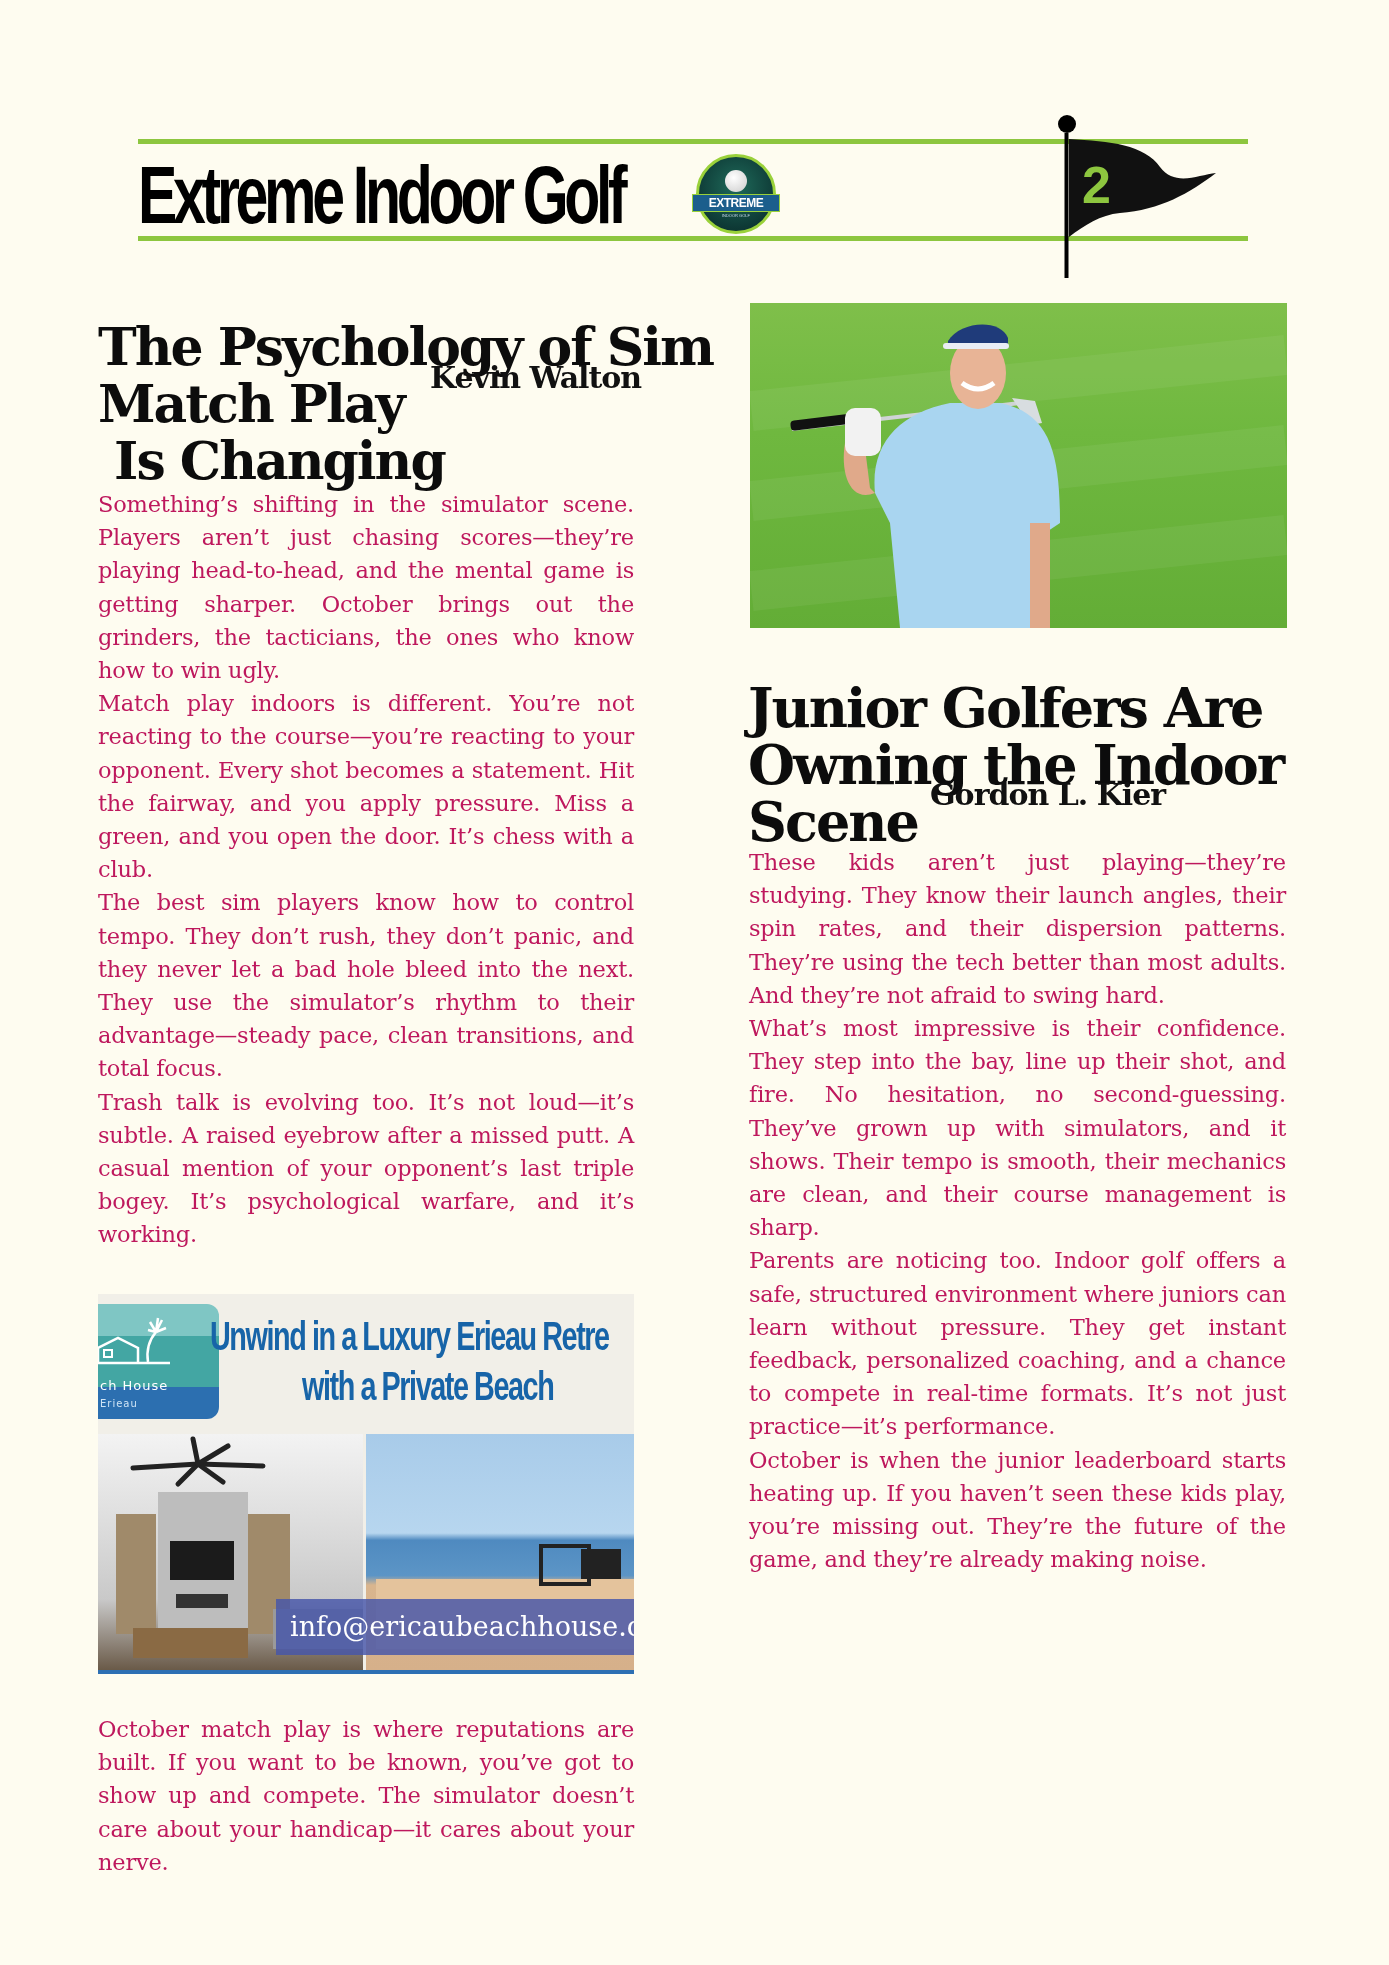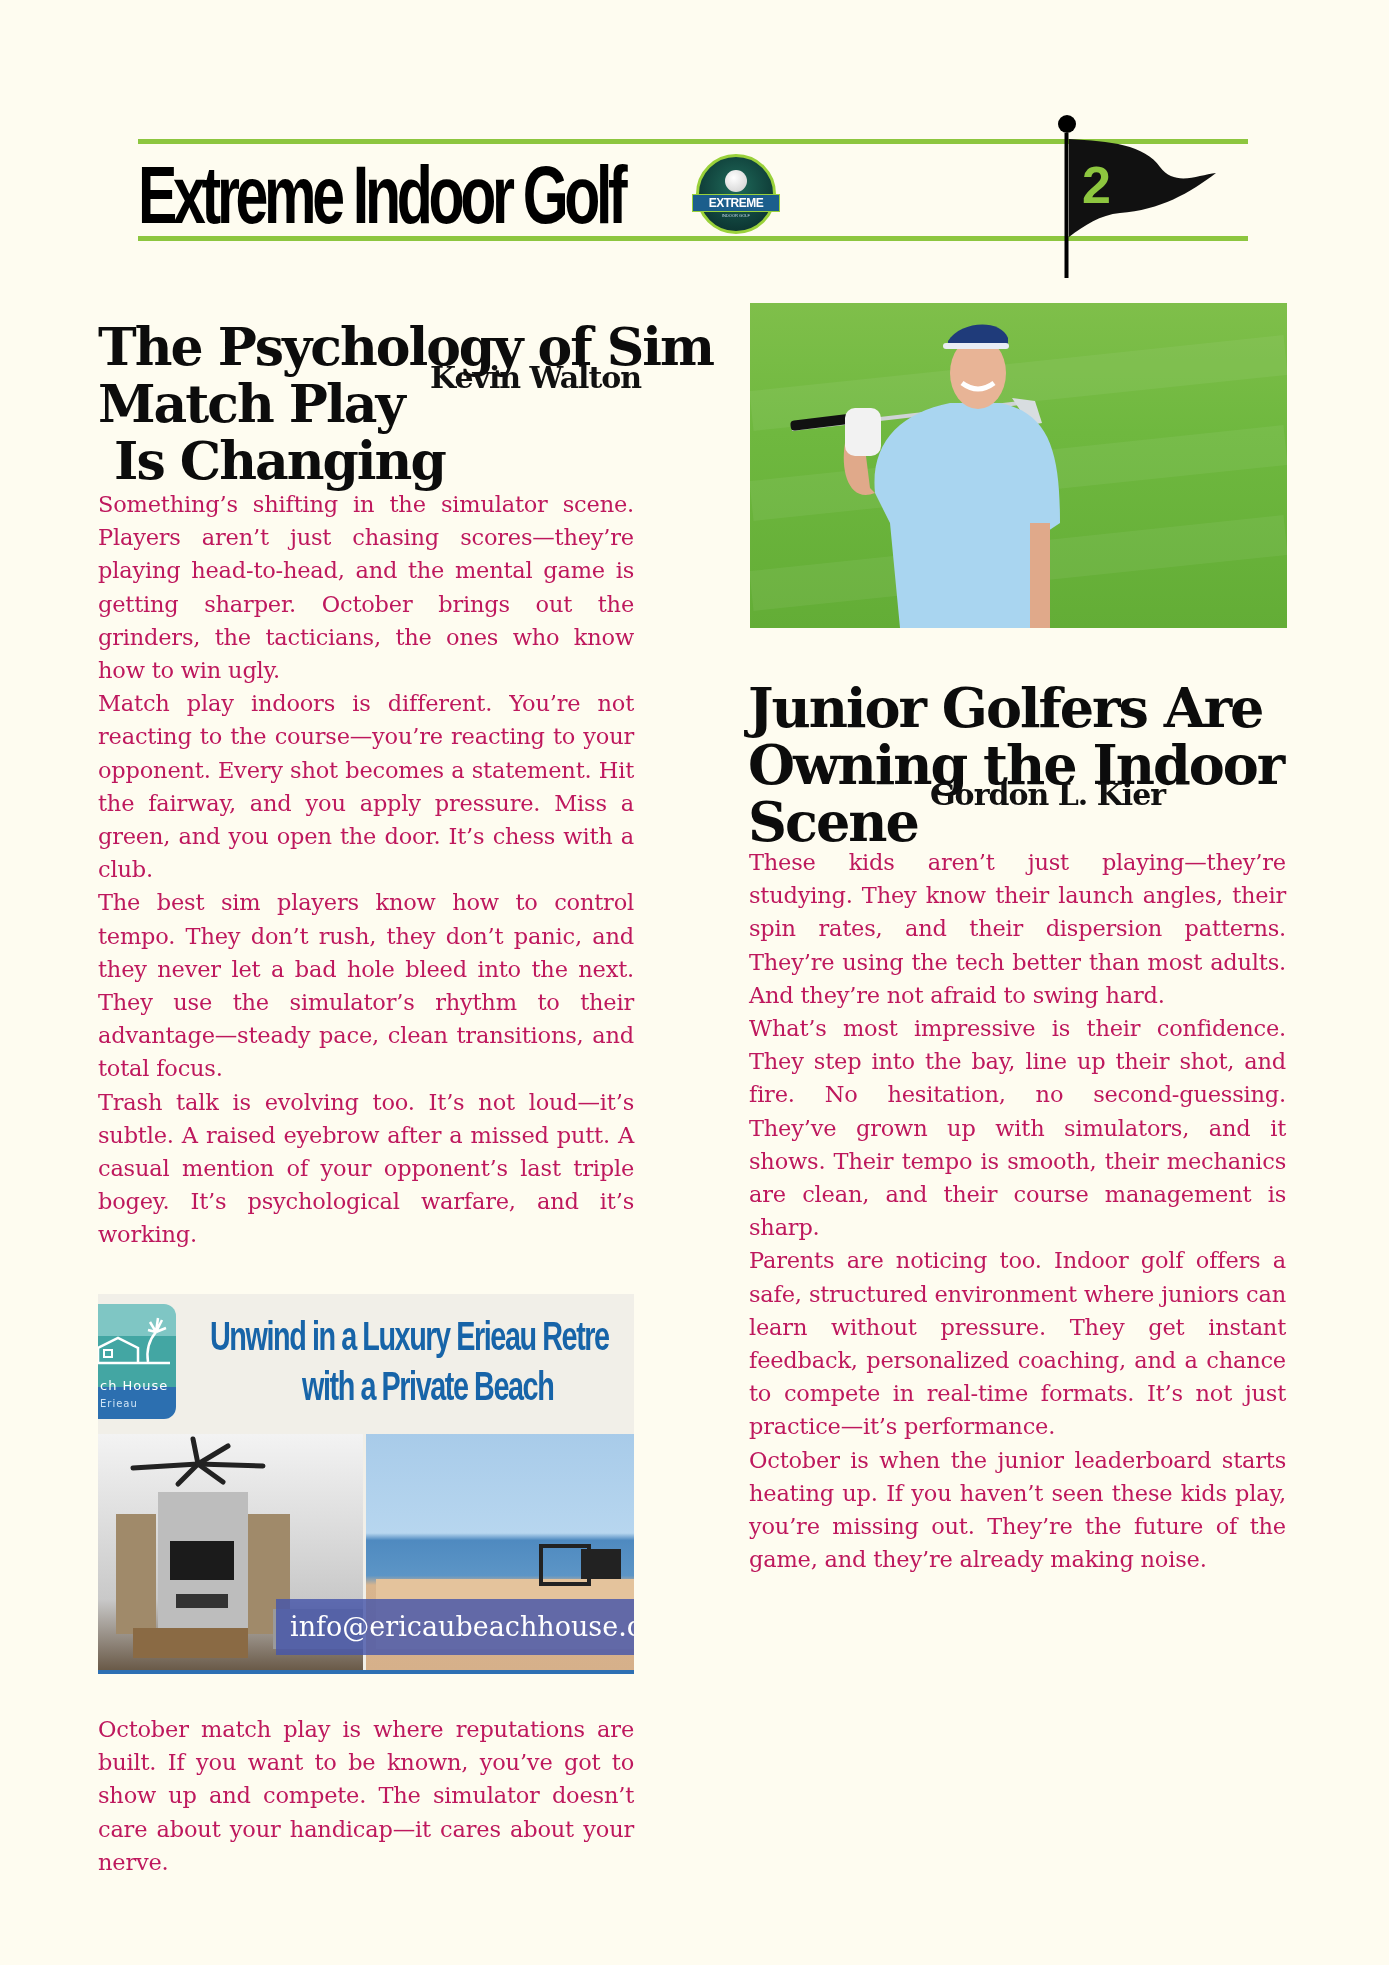--- a/index.html
+++ b/index.html
@@ -80,20 +80,21 @@
   .golfer { position: absolute; left: 0; top: 0; }
 
   .ad {
     position: absolute; left: 98px; top: 1294px; width: 536px; height: 380px;
     background: #f1efe8; overflow: hidden;
   }
   .ad .logo {
     position: absolute; left: 0; top: 10px; width: 78px; height: 115px;
     background: linear-gradient(180deg, #7fc6c4 0%, #7fc6c4 28%, #43a6a3 28%, #43a6a3 72%, #2c6fb0 72%);
     border-radius: 0 12px 12px 0;
+    padding-left: 43px;
   }
   .ad .logo .t1 {
     position: absolute; left: 2px; top: 74px; color: #fff;
     font-family: "DejaVu Sans", sans-serif; font-size: 13px; letter-spacing: 1px; white-space: nowrap;
   }
   .ad .logo .t2 {
     position: absolute; left: 2px; top: 94px; color: #cfe4f5;
     font-family: "DejaVu Sans", sans-serif; font-size: 10px; letter-spacing: 1px;
   }
   .ad .h1, .ad .h2 {

